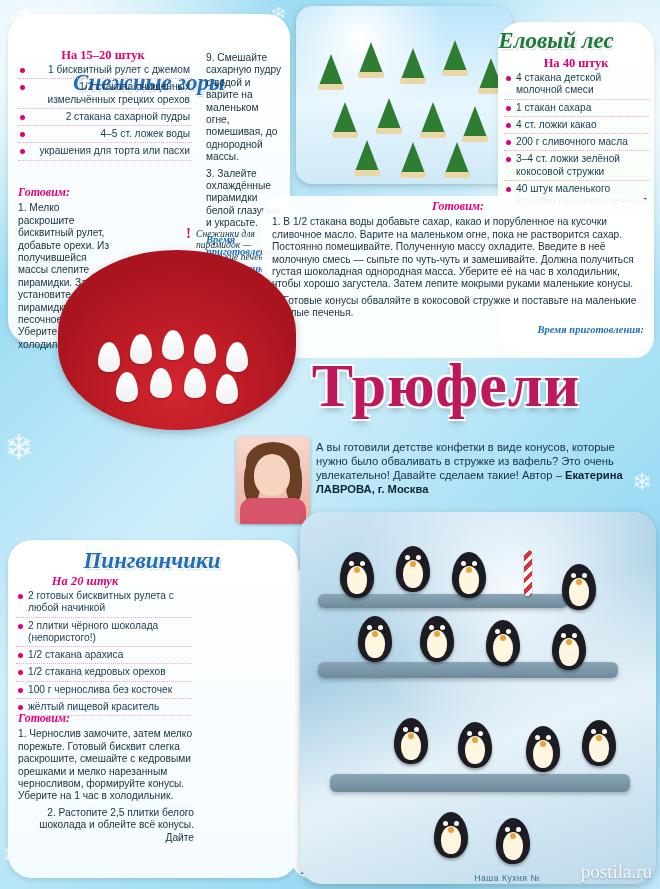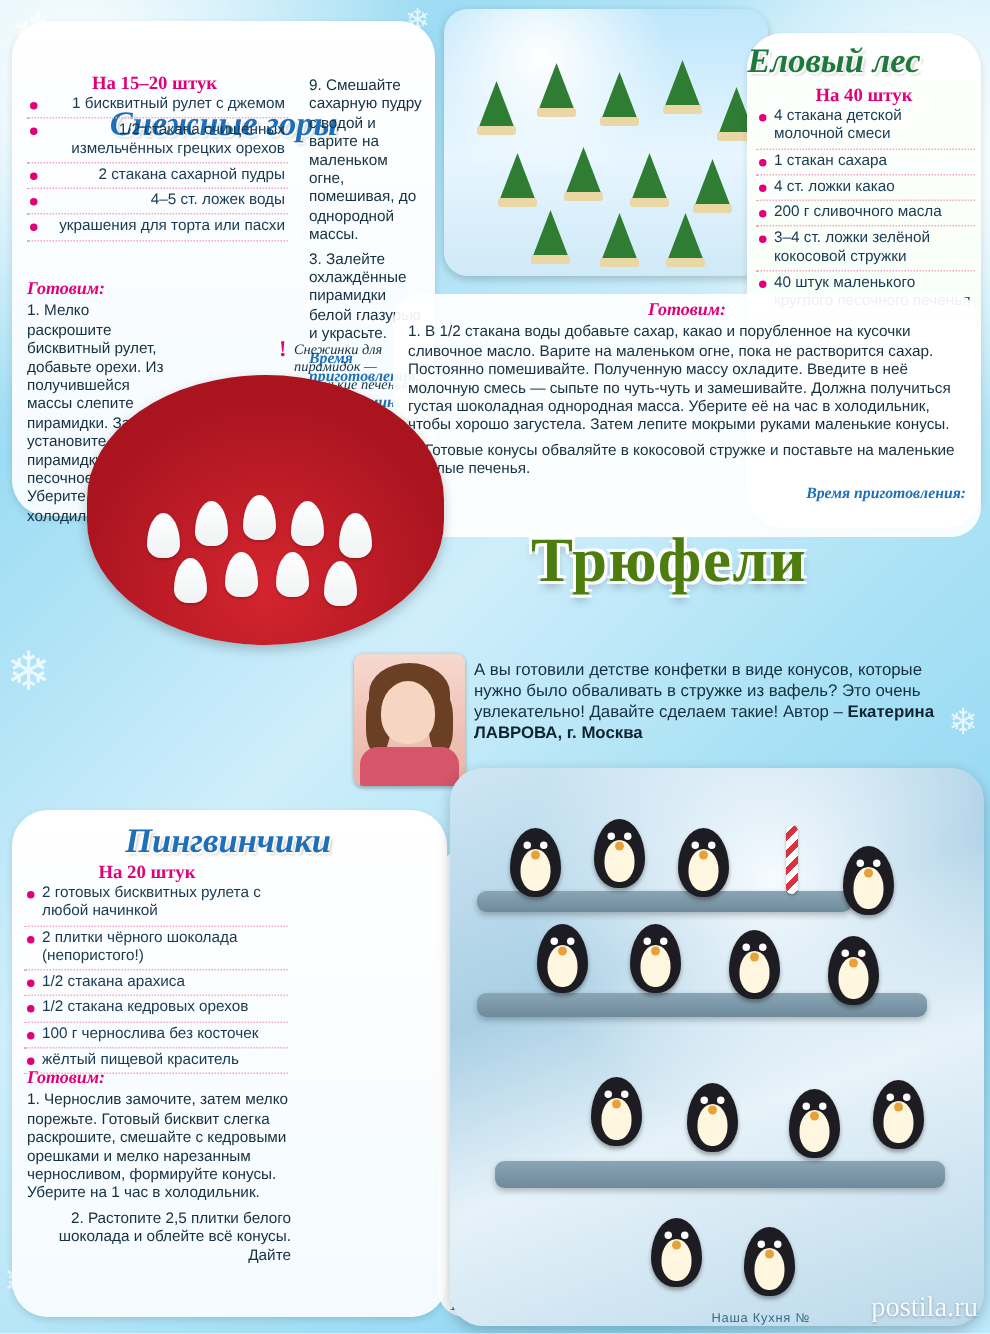--- a/index.html
+++ b/index.html
@@ -108,21 +108,21 @@
   }
   #note:before{
     content:"!";position:absolute;left:0;top:0;
     color:#e2007a;font-weight:bold;font-size:15px;font-style:normal;
   }
 
   
   #truffles-title{
     position:absolute;left:236px;top:350px;width:420px;
     font-family:"Liberation Serif", serif;
-    font-weight:bold;font-size:42px;color:#4d7c0f;
+    font-weight:bold;font-size:62px;color:#be185d;
     text-align:center;letter-spacing:1px;
     text-shadow:
       -2px -2px 0 #ffffff, 2px -2px 0 #ffffff, -2px 2px 0 #ffffff, 2px 2px 0 #ffffff,
       0 4px 6px rgba(0,0,0,.25);
   }
   #intro{
     position:absolute;left:316px;top:440px;width:330px;
     font-size:11.2px;line-height:14px;color:#14303f;
   }
   #intro b{color:#0f2430;}
@@ -132,21 +132,21 @@
     background:linear-gradient(180deg,#f7d9cf 0%, #efc2b5 55%, #e8b5a7 100%);
     box-shadow:0 1px 3px rgba(0,0,0,.3);
   }
   .face{position:absolute;left:18px;top:18px;width:36px;height:42px;border-radius:50% 50% 45% 45%;background:#f6d6c2;}
   .hair{position:absolute;left:10px;top:6px;width:54px;height:40px;border-radius:50% 50% 30% 30%;background:#6b3f23;}
   .hair2{position:absolute;left:8px;top:26px;width:16px;height:40px;border-radius:40%;background:#6b3f23;}
   .hair3{position:absolute;left:50px;top:26px;width:16px;height:40px;border-radius:40%;background:#6b3f23;}
   .scarf{position:absolute;left:4px;top:62px;width:66px;height:30px;background:#d6556a;border-radius:12px 12px 0 0;}
 
   
-  #peng-qty{position:absolute;left:13px;top:574px;width:170px;}
+  #peng-qty{position:absolute;left:0;top:574px;width:170px;font-style:italic;}
   #peng-ing{position:absolute;left:16px;top:588px;width:176px;}
   #peng-steps-left{position:absolute;left:18px;top:712px;width:176px;}
   #peng-steps-right{position:absolute;left:300px;top:572px;width:164px;}
 
   
   .photo{position:absolute;overflow:hidden;}
   #photo-fir{
     left:296px;top:6px;width:216px;height:178px;border-radius:16px;
     background:
       radial-gradient(circle at 30% 18%, #fff 0%, rgba(255,255,255,0) 40%),

